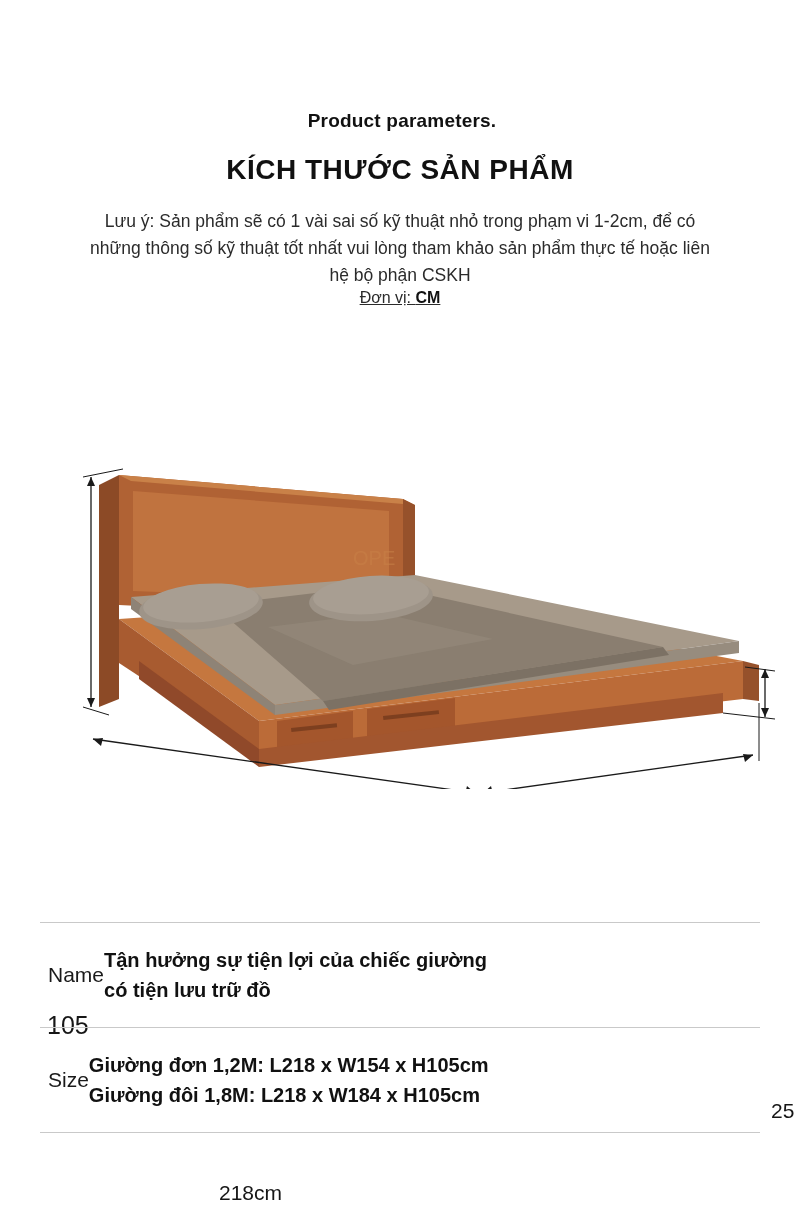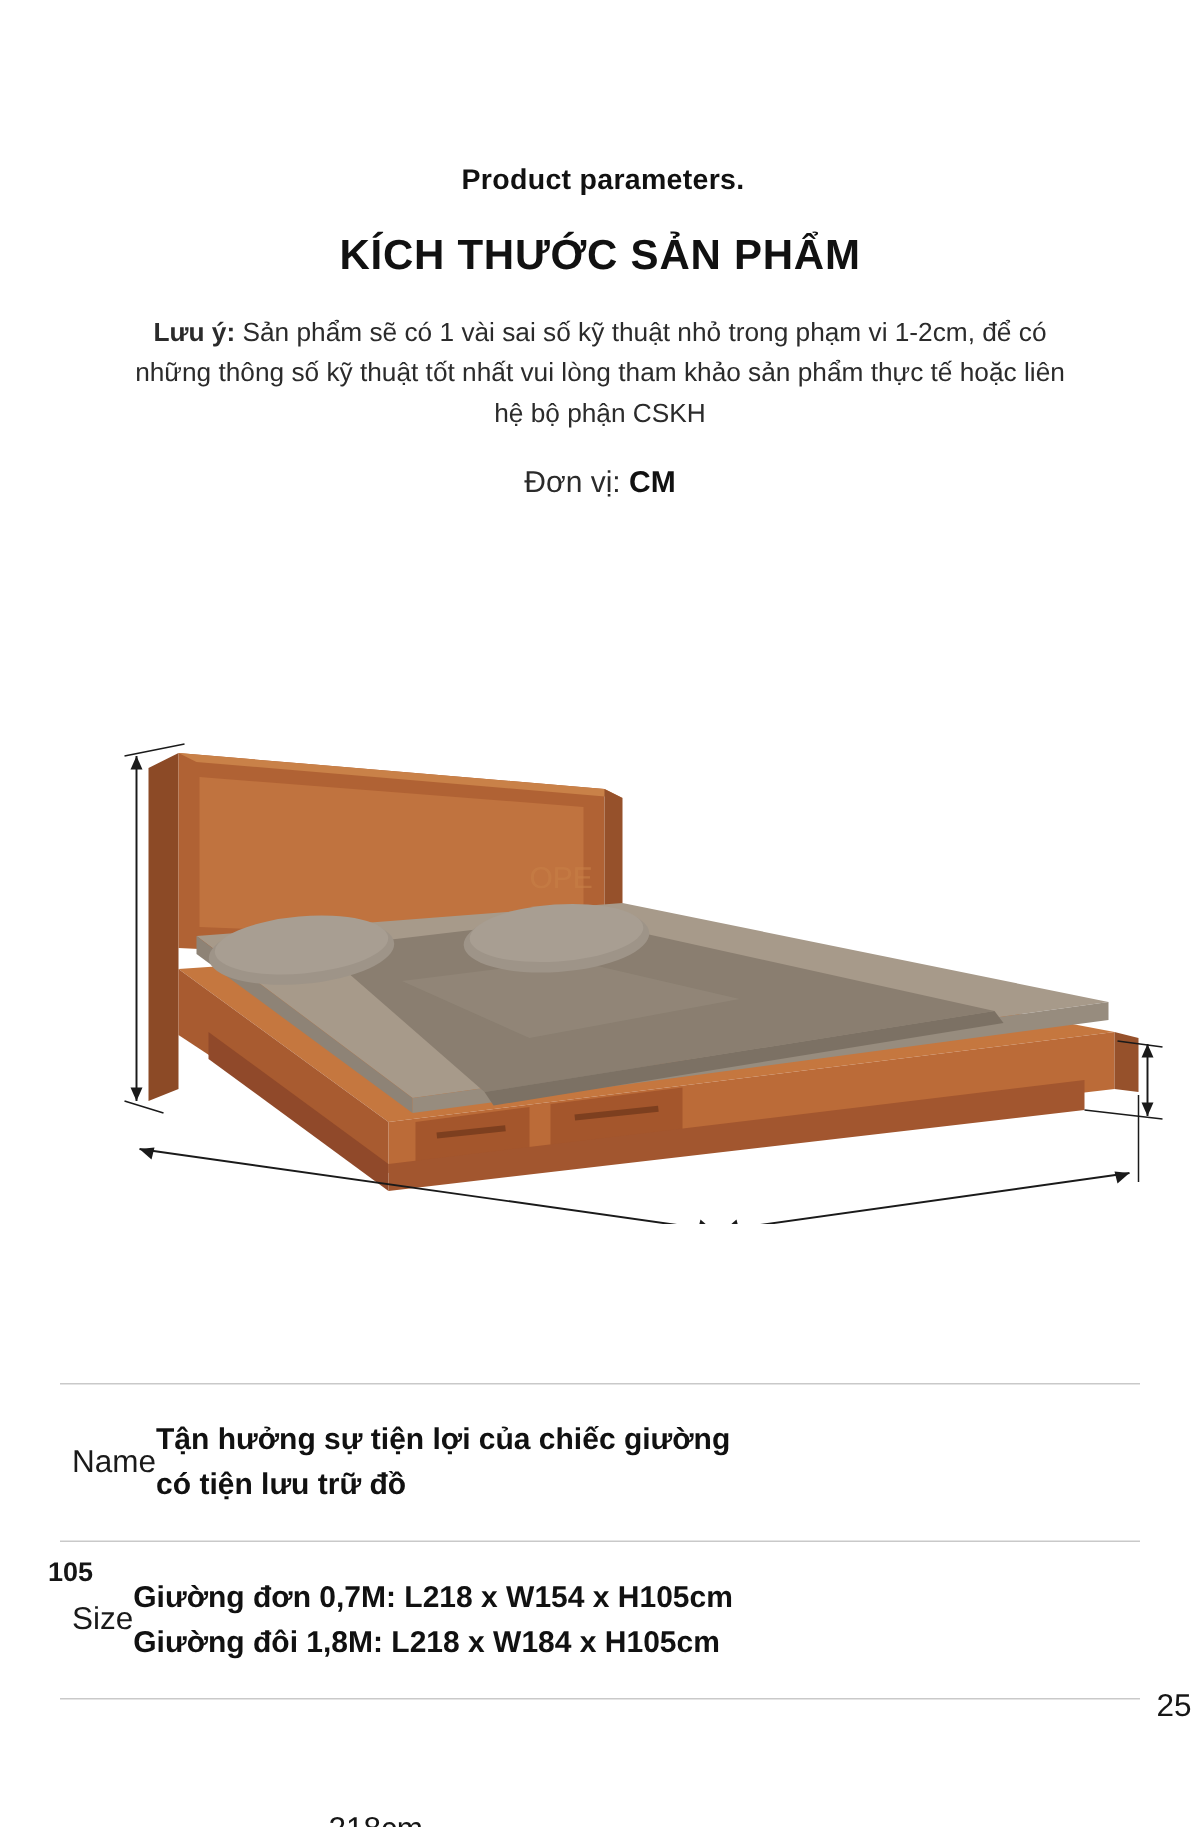--- a/index.html
+++ b/index.html
@@ -36,26 +36,26 @@
     margin: 0 0 22px 0;
   }
   .note {
     font-size: 17.5px;
     line-height: 1.55;
     color: #2b2b2b;
     width: 640px;
     margin: 0 auto;
   }
   .note b {
-    font-weight: bold;
+    font-weight: normal;
   }
   .unit {
-    font-size: 20px;
+    font-size: 16px;
     color: #2b2b2b;
-    margin-top: 22px;
+    text-decoration: underline;
   }
   .unit b {
     font-weight: bold;
     color: #111111;
   }
 
   
   .diagram {
     position: relative;
     width: 732px;
@@ -65,21 +65,21 @@
   }
   .diagram svg {
     display: block;
   }
   .dim-label {
     position: absolute;
     font-size: 20px;
     color: #161616;
     font-family: "Liberation Sans", sans-serif;
   }
-  .dim-105 { left: 9px;  top: 642px; font-size: 18px; font-weight: bold; }
+  .dim-105 { left: 24px;  top: 642px; font-size: 25px; }
   .dim-32  { left: 748px; top: 730px; font-size: 21px; }
   .dim-218 { left: 196px; top: 812px; font-size: 21px; }
 
   
   .spec {
     position: absolute;
     left: 40px;
     top: 922px;
     width: 720px;
   }
@@ -208,18 +208,18 @@
     <div class="spec-key">Name</div>
     <div class="spec-val">
       <span class="line">Tận hưởng sự tiện lợi của chiếc giường</span>
       <span class="line">có tiện lưu trữ đồ</span>
     </div>
   </div>
 
   <div class="spec-row">
     <div class="spec-key">Size</div>
     <div class="spec-val">
-      <span class="line">Giường đơn 0,7M: L218 x W154 x H105cm</span>
+      <span class="line">Giường đơn 1,2M: L218 x W154 x H105cm</span>
       <span class="line">Giường đôi 1,8M: L218 x W184 x H105cm</span>
     </div>
   </div>
 
 </div>
 
 </body></html>

